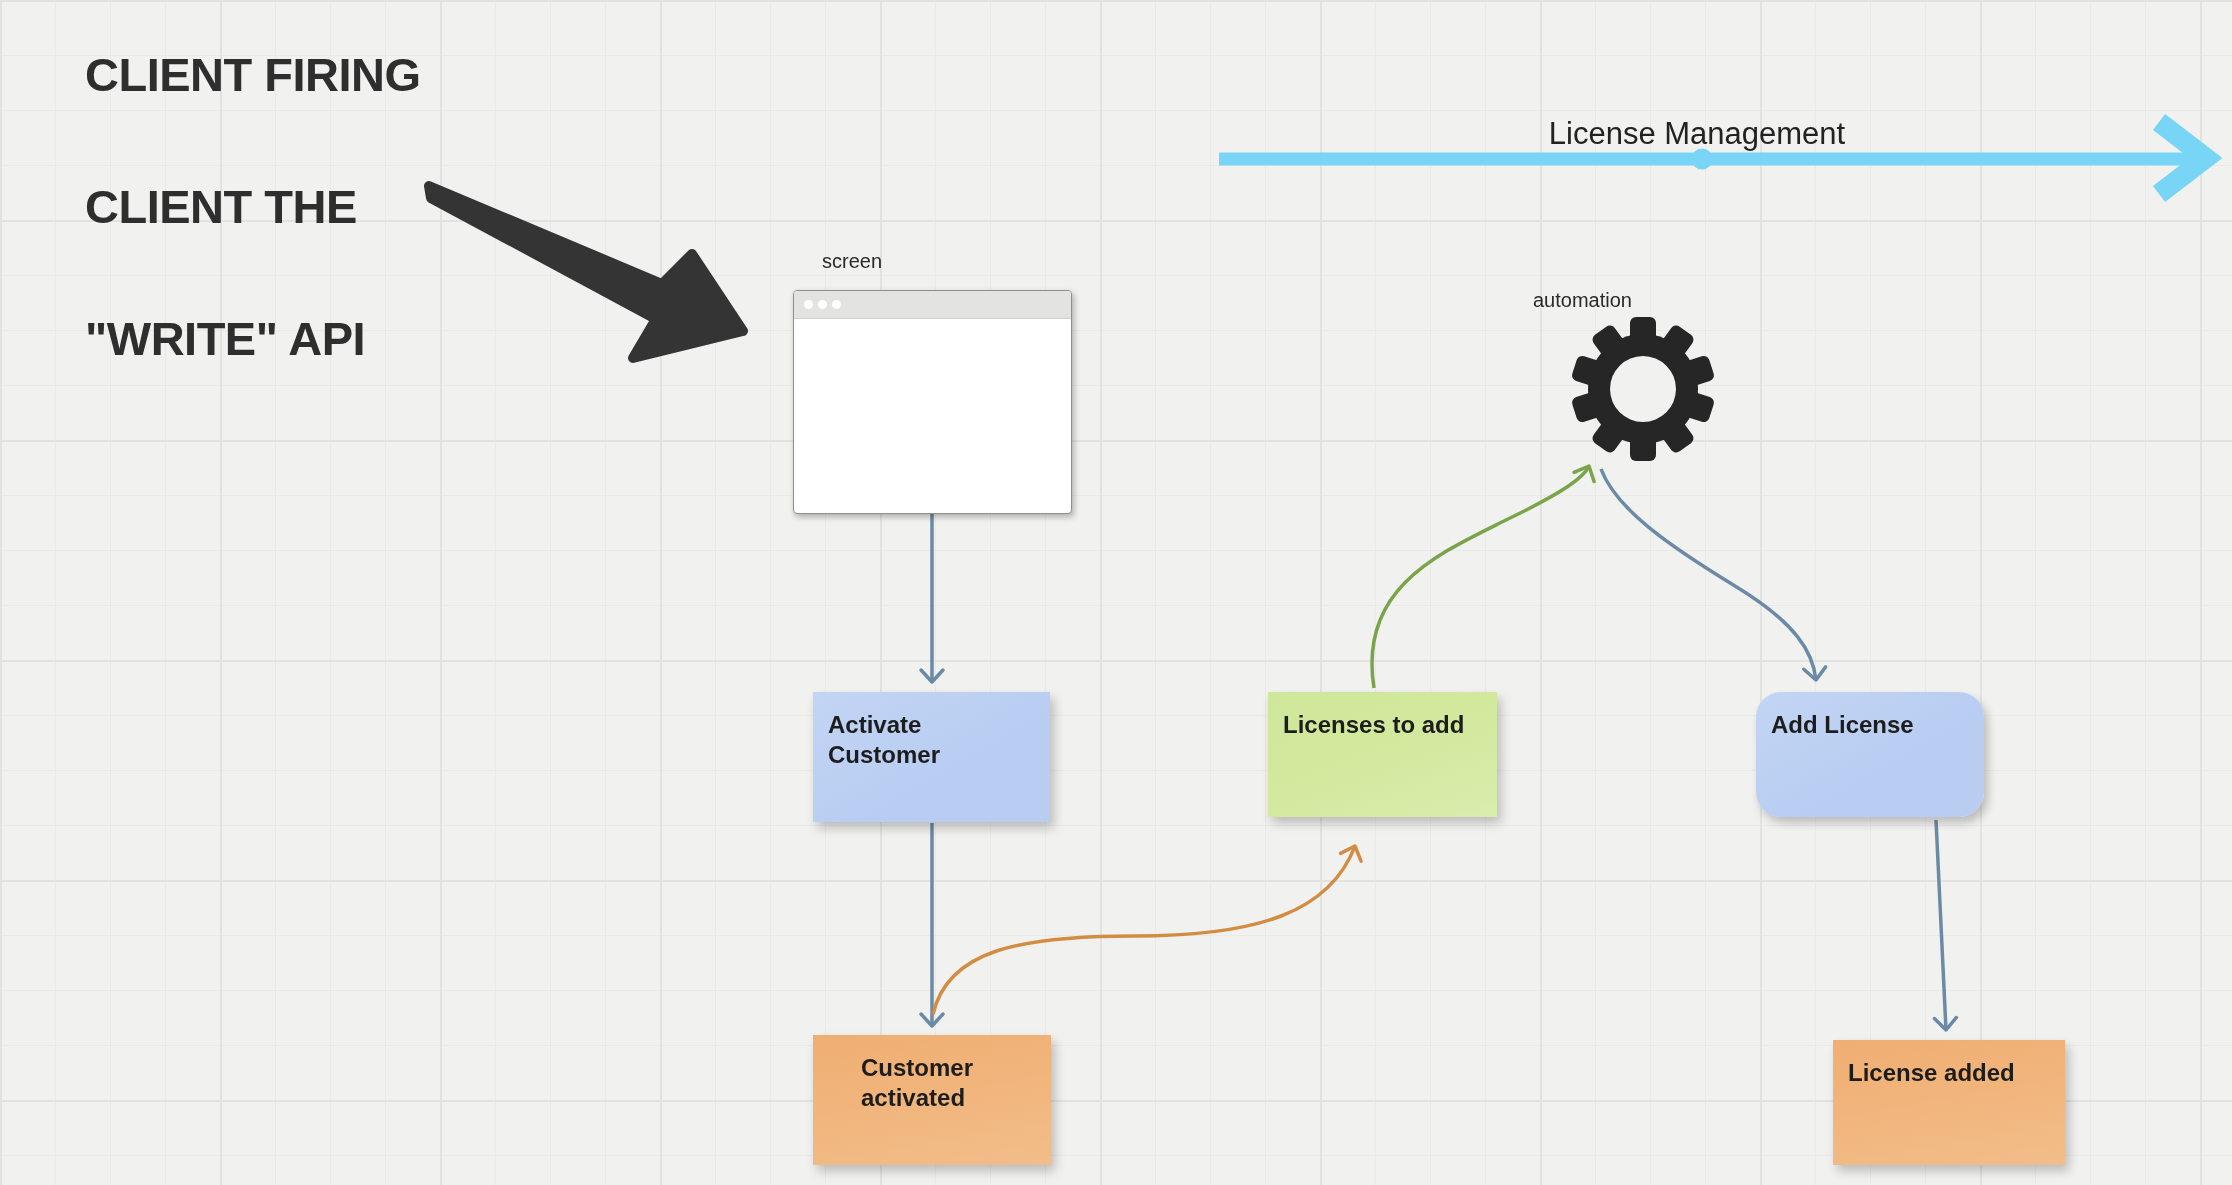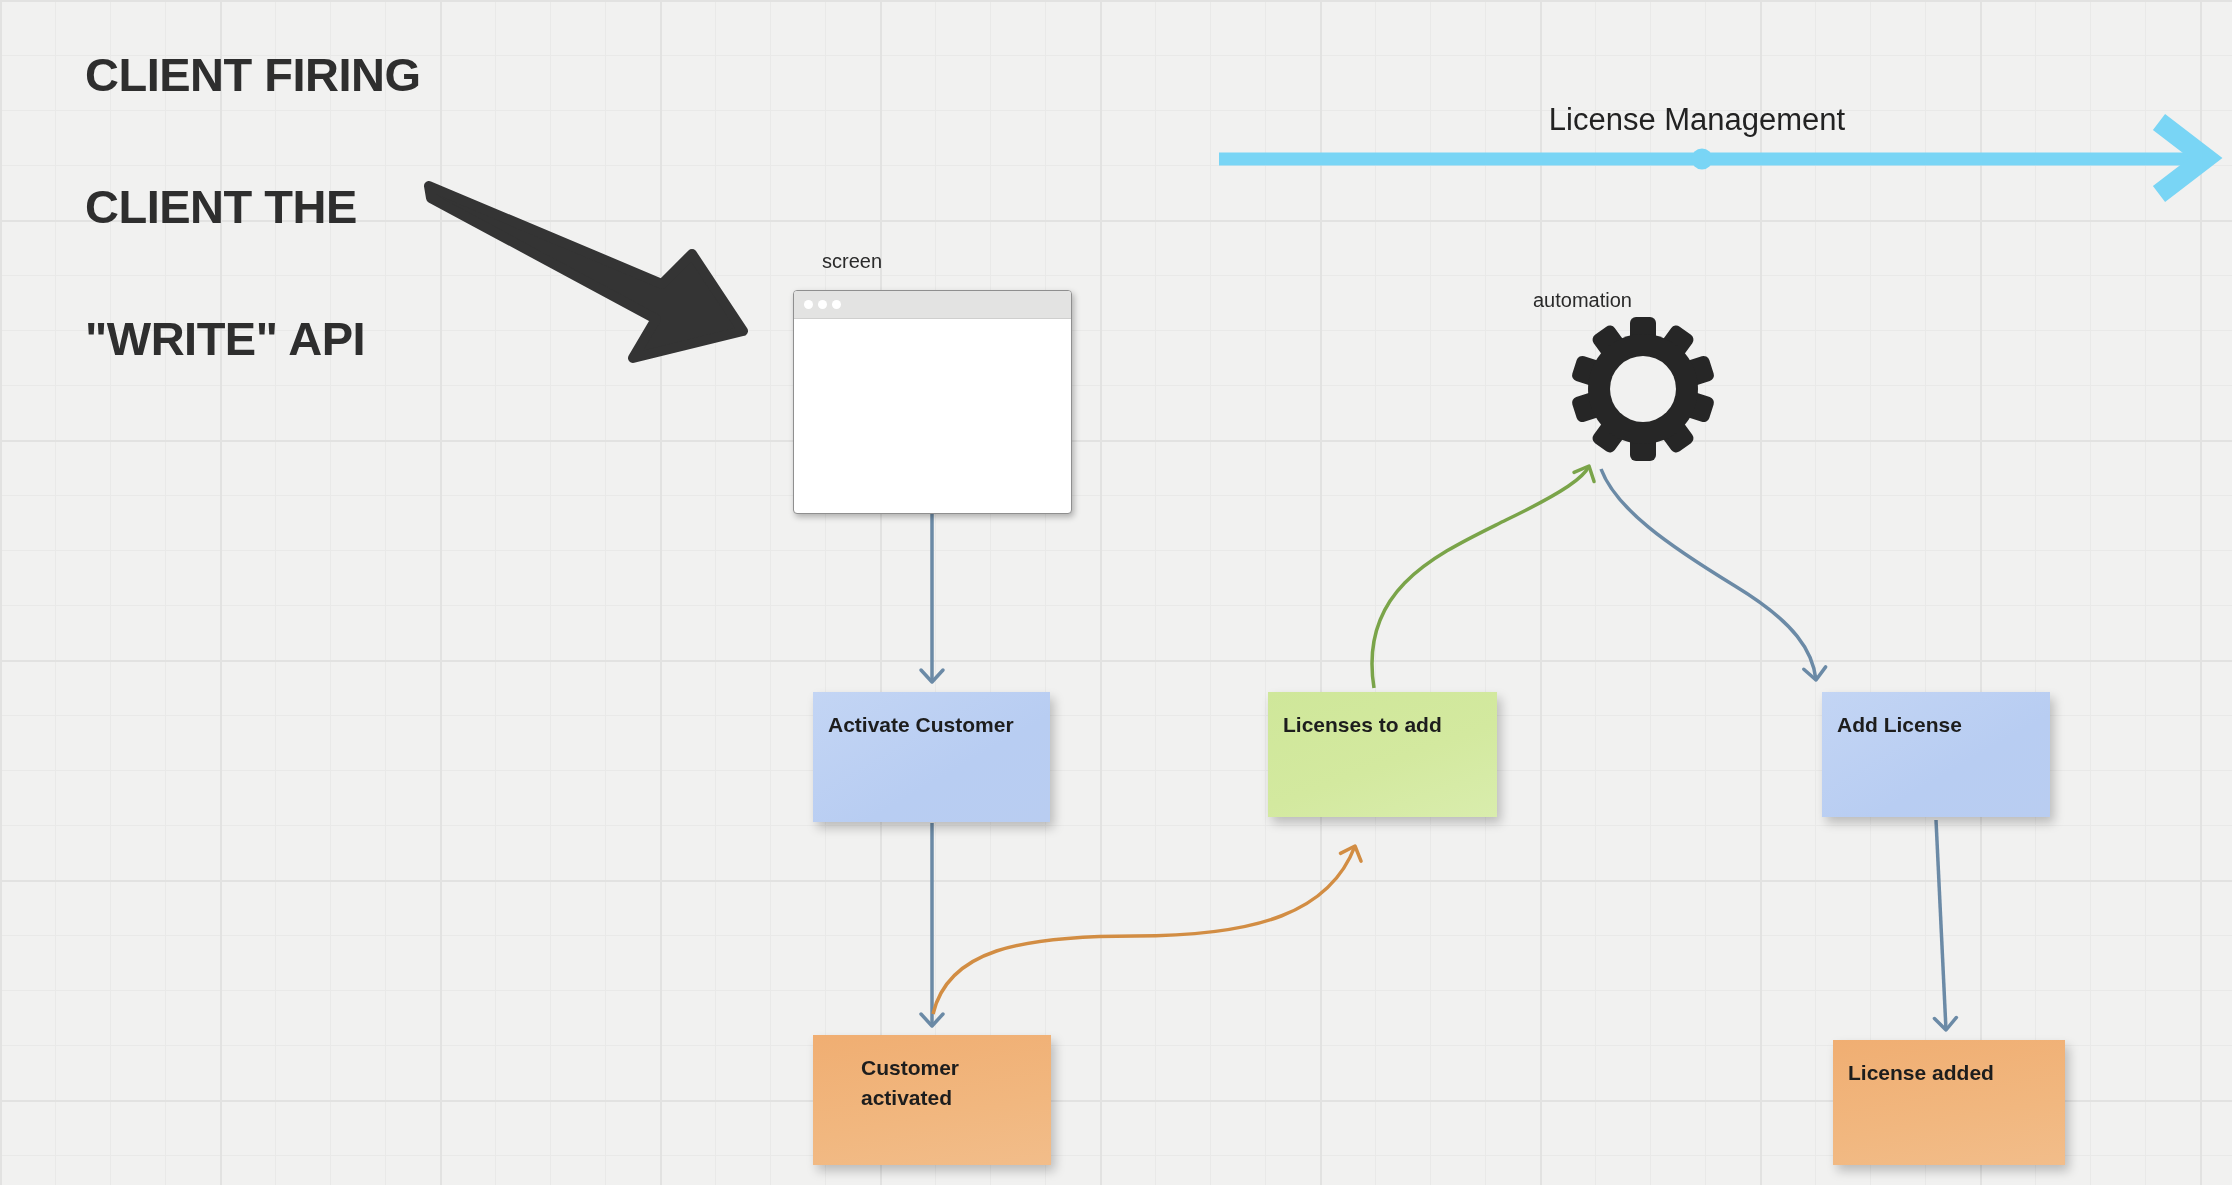--- a/index.html
+++ b/index.html
@@ -33,35 +33,35 @@
     background:#ffffff;border:1.5px solid #8f8f8f;border-radius:4px;
     box-shadow:2px 3px 6px rgba(0,0,0,0.28);
   }
   .window-titlebar{
     height:27px;background:#e3e3e2;border-bottom:1px solid #cfcfce;
     border-radius:3px 3px 0 0;display:flex;align-items:center;padding-left:10px;gap:5px;
   }
   .window-dot{width:9px;height:9px;border-radius:50%;background:#ffffff;}
   
   .timeline-label{
-    left:1447px;top:102px;width:500px;text-align:center;
+    left:1447px;top:116px;width:500px;text-align:center;
     font-size:31px;color:#222222;
   }
   
   .note{
     box-shadow:4px 6px 10px rgba(0,0,0,0.22);
     padding:18px 15px 0 15px;box-sizing:border-box;
-    font-weight:bold;font-size:21px;color:#1d1d1d;line-height:30px;
+    font-weight:bold;font-size:24px;color:#1d1d1d;line-height:30px;
   }
   .note-blue{background:linear-gradient(150deg,#c3d5f4 0%,#b8cdf2 60%,#b9cdf1 100%);}
   .note-green{background:linear-gradient(160deg,#cfe79a 0%,#d3e99f 55%,#d9edad 100%);}
   .note-orange{background:linear-gradient(170deg,#f0ae72 0%,#f1b77f 60%,#f2bd8a 100%);}
   .note-activate{left:813px;top:692px;width:237px;height:130px;}
   .note-licenses{left:1268px;top:692px;width:229px;height:125px;}
-  .note-addlicense{left:1822px;top:692px;width:228px;height:125px;}
+  .note-addlicense{left:1756px;top:692px;width:228px;height:125px;border-radius:25px;}
   .note-customeractivated{left:813px;top:1035px;width:238px;height:130px;padding-left:48px;}
   .note-licenseadded{left:1833px;top:1040px;width:232px;height:125px;}
   svg.overlay{left:0;top:0;width:2232px;height:1185px;}
 </style>
 </head>
 <body>
 
 <div class="abs annotation"><span>CLIENT FIRING</span><br>
 <span>CLIENT THE</span><br>
 <span>"WRITE" API</span></div>

